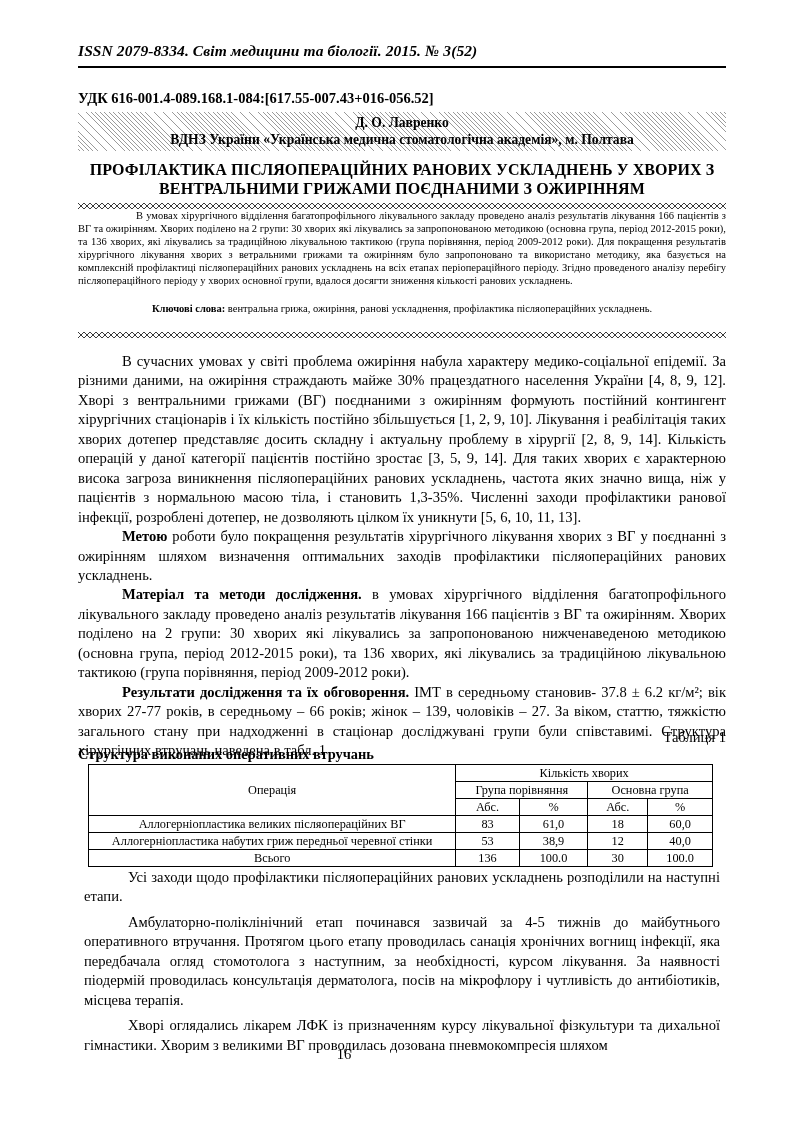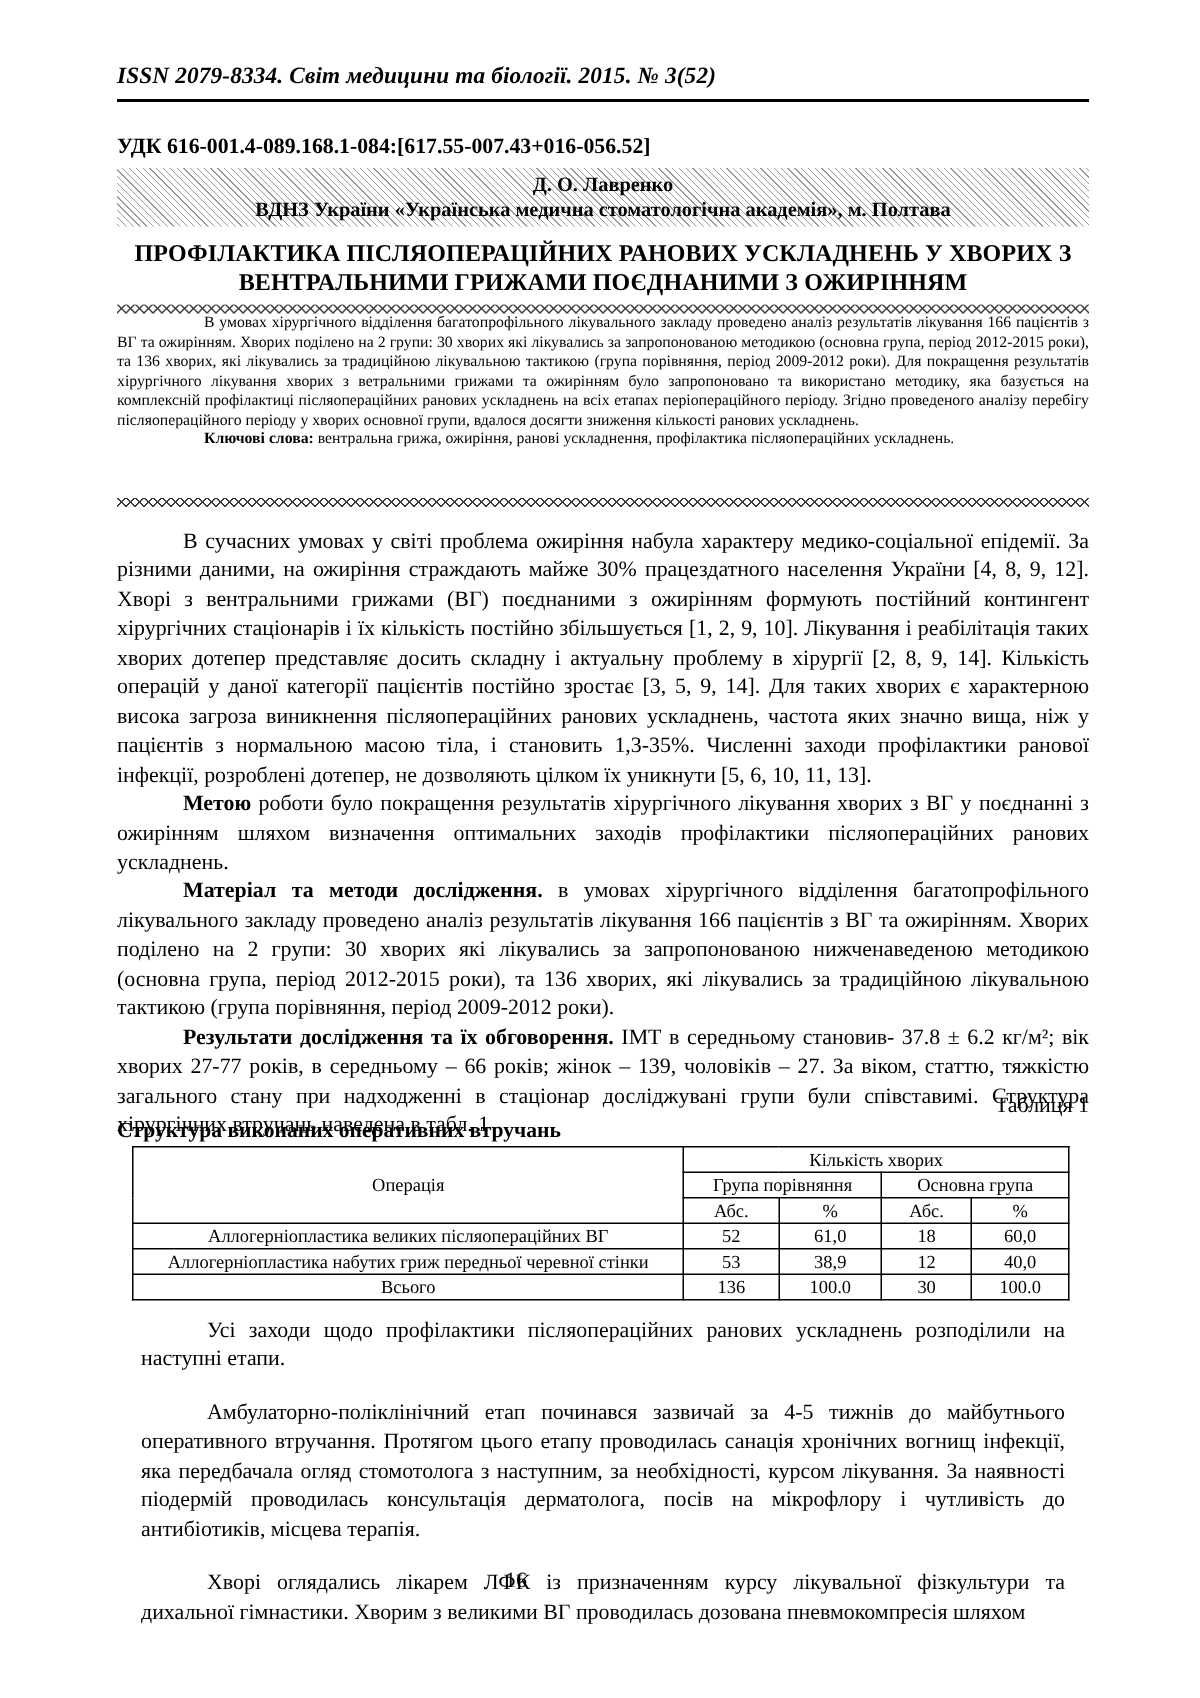--- a/index.html
+++ b/index.html
@@ -109,21 +109,21 @@
   .abstract {
     position: absolute;
     left: 78px;
     top: 210px;
     width: 648px;
     font-size: 10.5px;
     line-height: 12.9px;
     text-align: justify;
   }
   .abstract p { margin: 0; text-indent: 58px; }
-  .abstract .kw { text-indent: 58px; margin: 0; }
+  .abstract .kw { text-indent: 58px; margin: 16px; }
   .abstract .kw b { font-weight: bold; }
 
   
   .body {
     position: absolute;
     left: 78px;
     top: 352px;
     width: 648px;
     font-size: 14.6px;
     line-height: 19.45px;
@@ -169,21 +169,21 @@
   
   .body2 {
     position: absolute;
     left: 78px;
     top: 862px;
     width: 648px;
     font-size: 14.6px;
     line-height: 19.45px;
     text-align: justify;
   }
-  .body2 p { margin: 16px; text-indent: 44px; }
+  .body2 p { margin: 6px; text-indent: 44px; }
 
   
   .folio {
     position: absolute;
     left: 0;
     top: 1046px;
     width: 688px;
     text-align: center;
     font-size: 14.6px;
   }
@@ -235,21 +235,21 @@
         <td colspan="2">Основна група</td>
       </tr>
       <tr>
         <td>Абс.</td>
         <td>%</td>
         <td>Абс.</td>
         <td>%</td>
       </tr>
       <tr>
         <td class="opname">Аллогерніопластика великих післяопераційних ВГ</td>
-        <td>52</td>
+        <td>83</td>
         <td>61,0</td>
         <td>18</td>
         <td>60,0</td>
       </tr>
       <tr>
         <td class="opname">Аллогерніопластика набутих гриж передньої черевної стінки</td>
         <td>53</td>
         <td>38,9</td>
         <td>12</td>
         <td>40,0</td>

